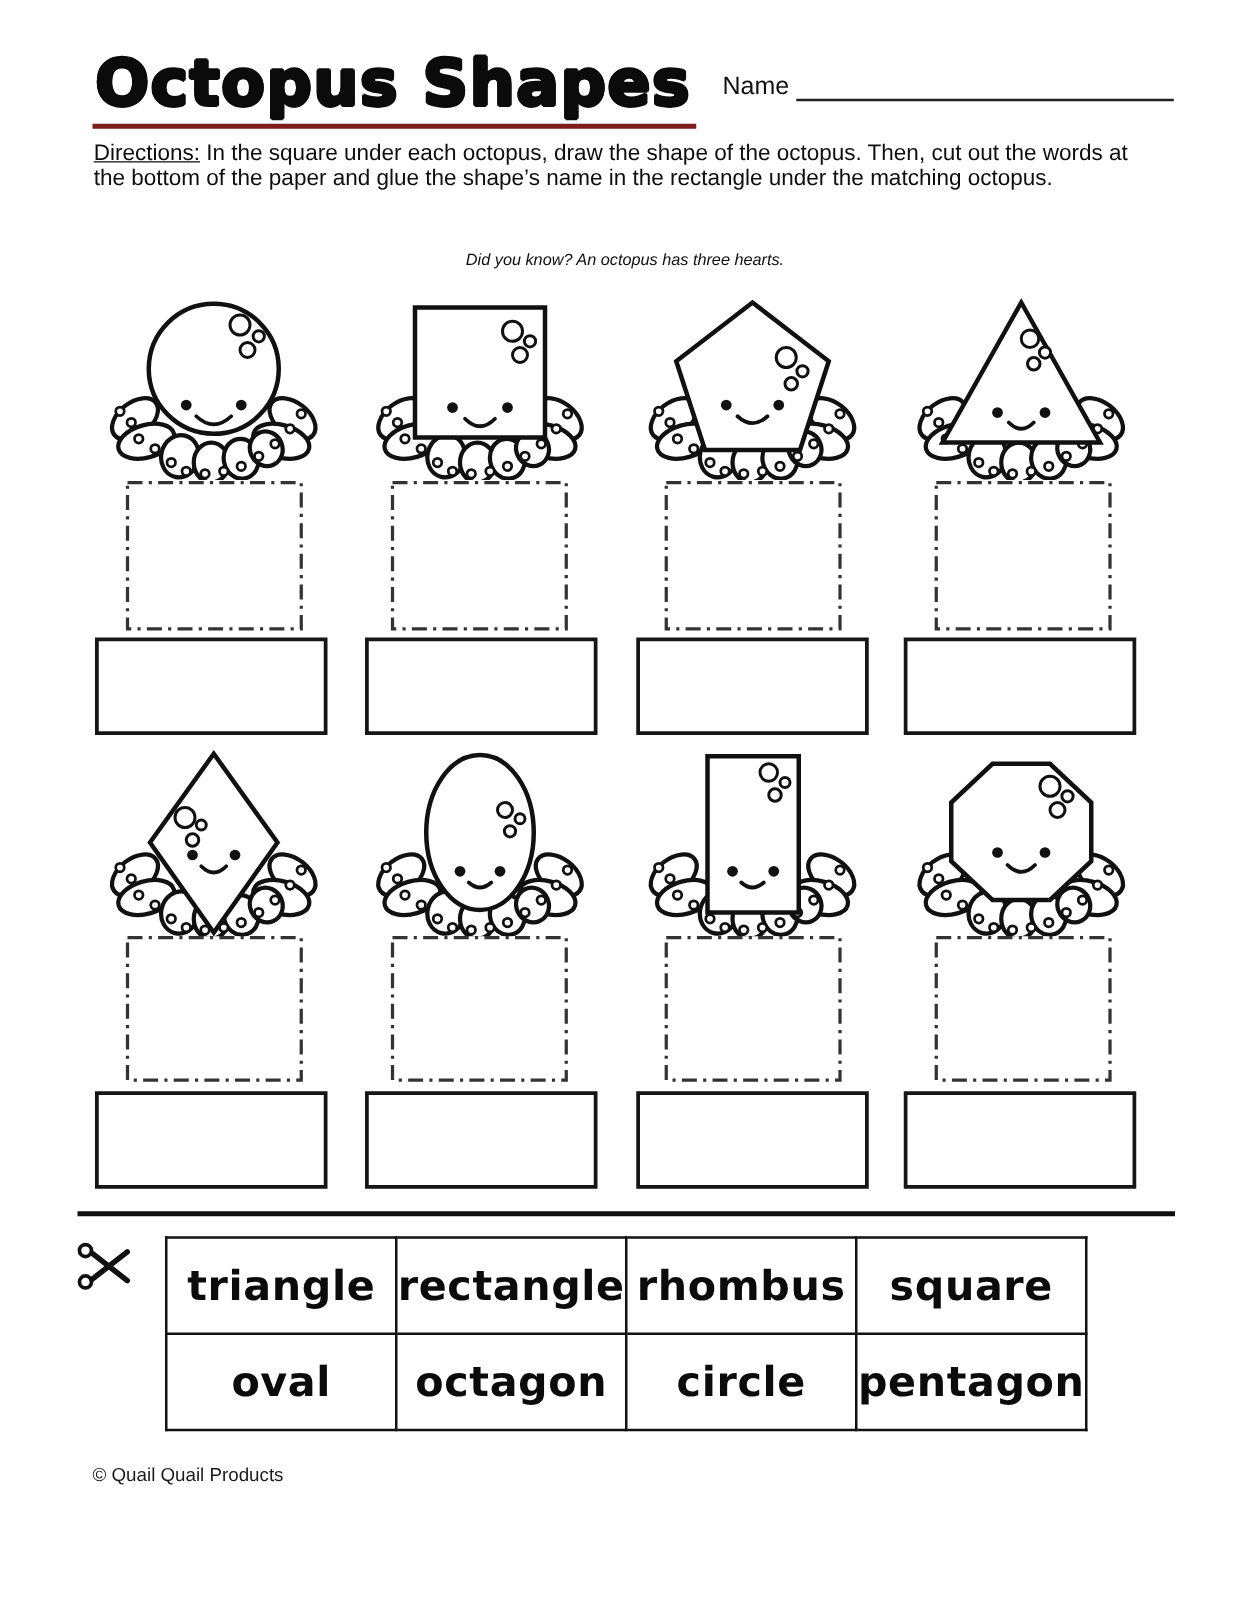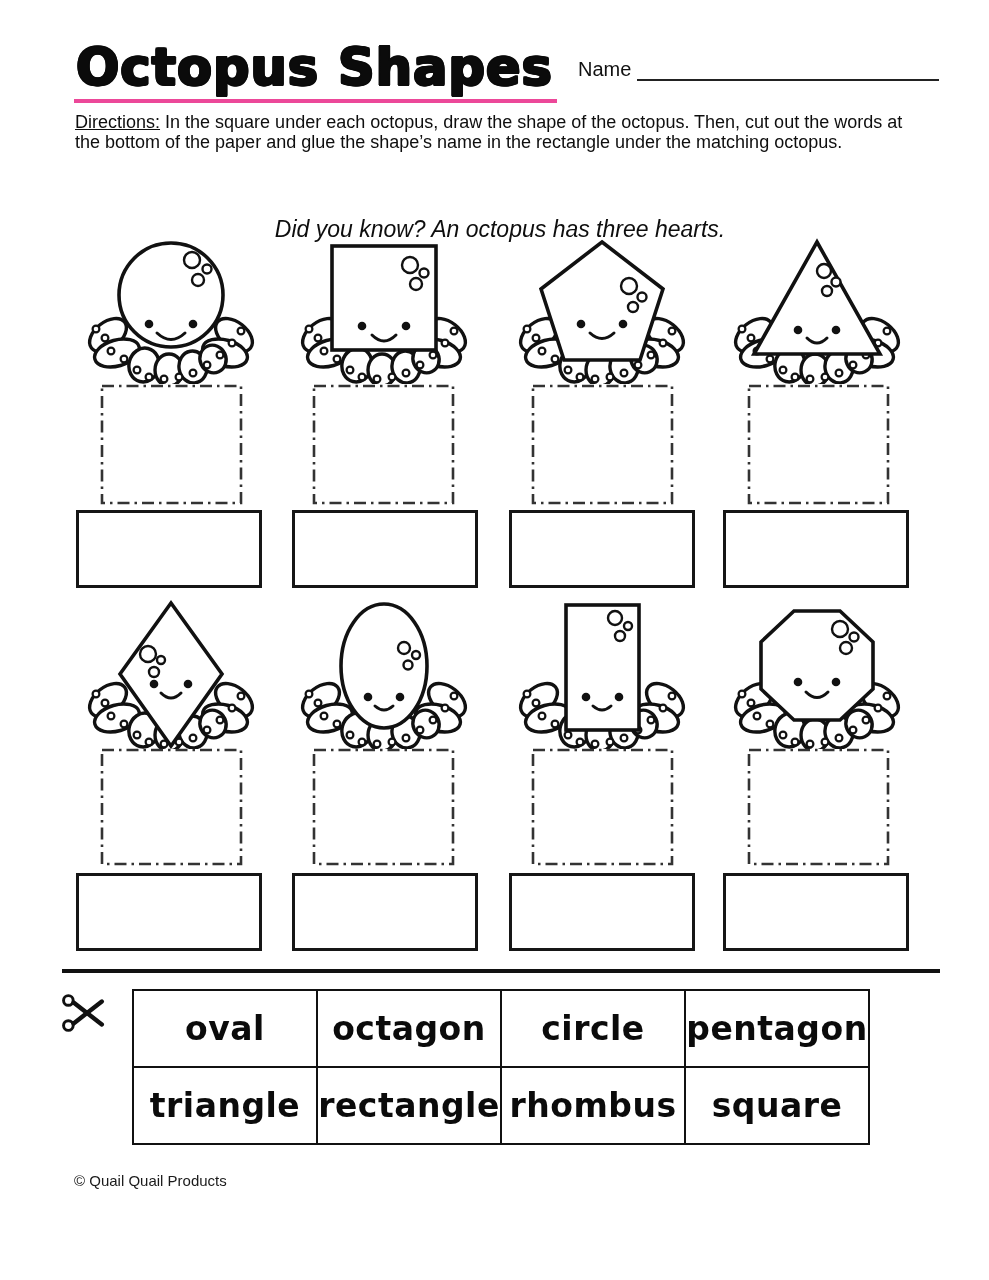--- a/index.html
+++ b/index.html
@@ -9,30 +9,30 @@
     font-family:"Liberation Sans", sans-serif; color:#111;
     overflow:hidden;
   }
   .abs { position:absolute; }
   .title {
     left:74px; top:38px;
     font-family:"DejaVu Sans", sans-serif;
     font-size:51px; font-weight:800; letter-spacing:1px; color:#0b0b0b;
     text-shadow: 1.3px 0 #0b0b0b, -1.3px 0 #0b0b0b, 0 1.3px #0b0b0b, 0 -1.3px #0b0b0b,
                  1px 1px #0b0b0b, -1px 1px #0b0b0b, 1px -1px #0b0b0b, -1px -1px #0b0b0b;
-    border-bottom:4px solid #ec4899; padding:0 4px 2px 2px; display:inline-block;
+    border-bottom:4px solid #7f1d1d; padding:0 4px 2px 2px; display:inline-block;
   }
   .name-row { left:578px; top:58px; font-size:20px; }
   .name-line {
     display:inline-block; width:302px; border-bottom:2px solid #222;
     height:22px; margin-left:6px; vertical-align:bottom;
   }
   .directions { left:75px; top:112px; width:850px; font-size:18px; line-height:20px; color:#0e0e0e; }
   .directions .dlabel { text-decoration:underline; }
-  .fact { left:75px; top:216px; width:850px; text-align:center; font-size:23px; font-style:italic; color:#0e0e0e; }
+  .fact { left:75px; top:200px; width:850px; text-align:center; font-size:13px; font-style:italic; color:#0e0e0e; }
   .octo-svg { position:absolute; width:180px; height:152px; }
   .dash-box { position:absolute; width:143px; }
   .glue-box { position:absolute; width:186px; height:78px; border:3px solid #161616; background:#fff; }
   .cut-line { left:62px; top:969px; width:878px; height:4px; background:#111; }
   .scissors { left:60px; top:990px; width:46px; height:46px; }
   .word-table { left:132px; top:989px; border-collapse:collapse; }
   .word-table td {
     width:184px; height:77px; border:2.5px solid #111; text-align:center; vertical-align:middle;
     font-family:"DejaVu Sans", sans-serif; font-weight:700; font-size:33px; color:#0b0b0b;
     background:#fff; letter-spacing:0.5px;
@@ -388,28 +388,28 @@
       <line x1="13" y1="30" x2="40" y2="9" stroke-width="4.2"></line>
       <line x1="13" y1="10" x2="40" y2="31" stroke-width="4.2"></line>
       <circle cx="8" cy="8" r="4.6" stroke-width="2.8"></circle>
       <circle cx="8" cy="32" r="4.6" stroke-width="2.8"></circle>
     </g>
   </svg>
 
   <table class="abs word-table">
     <tbody>
         <tr>
+      <td>triangle</td>
+      <td>rectangle</td>
+      <td>rhombus</td>
+      <td>square</td>
+    </tr>
+    <tr>
       <td>oval</td>
       <td>octagon</td>
       <td>circle</td>
       <td>pentagon</td>
     </tr>
-    <tr>
-      <td>triangle</td>
-      <td>rectangle</td>
-      <td>rhombus</td>
-      <td>square</td>
-    </tr>
   </tbody>
     </table>
 
   <div class="abs footer">© Quail Quail Products</div>
 </div>
 
 </body></html>

